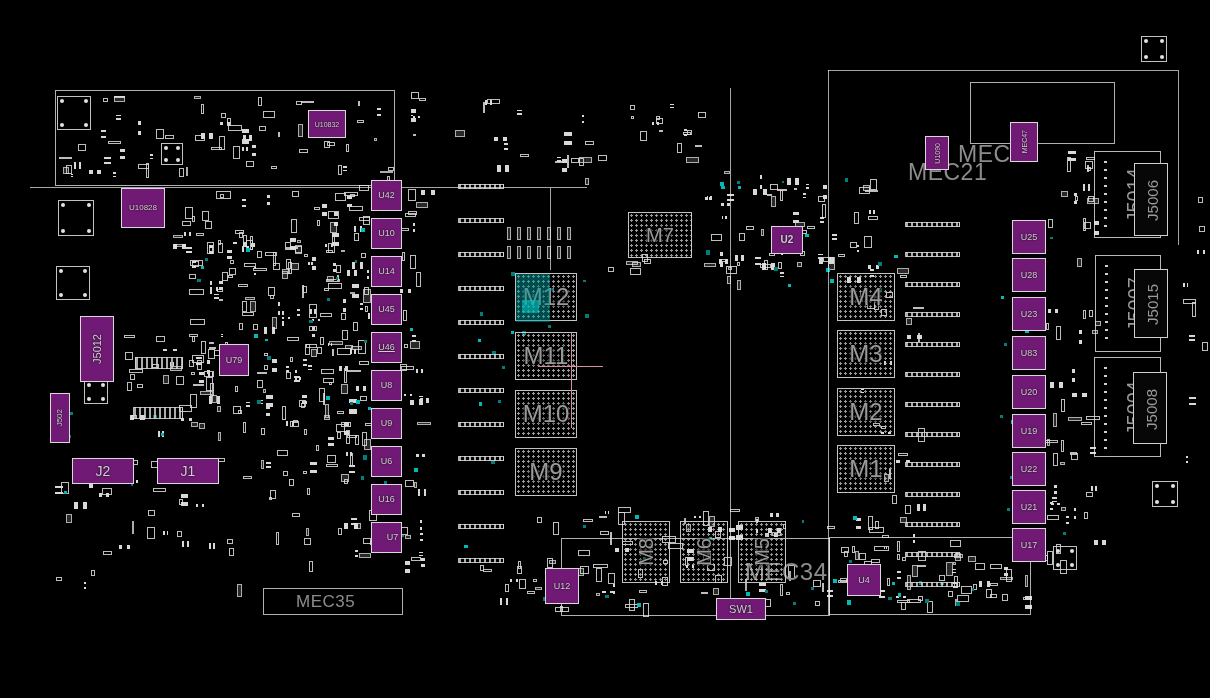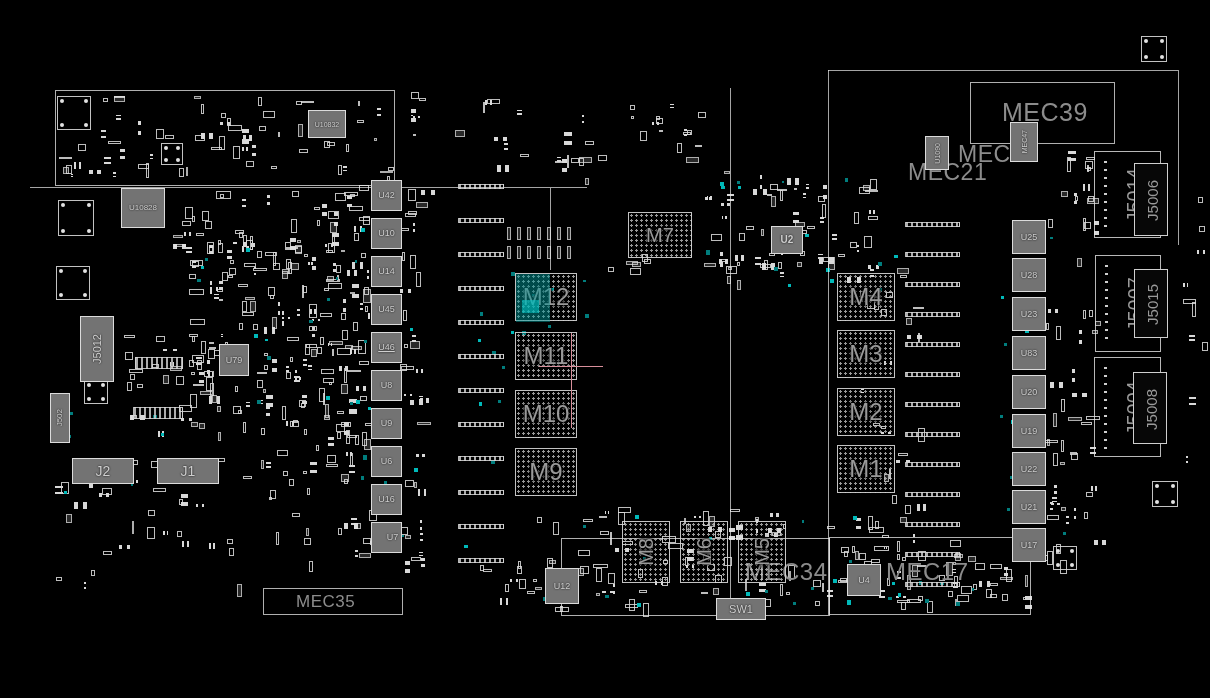--- a/index.html
+++ b/index.html
@@ -18,21 +18,21 @@
   .bga{
     border:1px solid rgba(215,215,215,.9);
     background-image:radial-gradient(circle,rgba(205,205,205,.75) 1.1px,transparent 1.3px);
     display:flex;align-items:center;justify-content:center;
   }
   .bga .blabel{
     color:#9a9a9a;line-height:1;
     text-shadow:0 0 3px #000,0 0 3px #000,0 0 5px #000;
   }
   .chip{
-    border:1px solid rgba(225,225,225,.95);background:#737373;
+    border:1px solid rgba(225,225,225,.95);background:#701a75;
     display:flex;align-items:center;justify-content:center;color:#cfcfcf;
   }
   .chip .clabel{line-height:1;text-shadow:0 0 2px #000;}
   .vt{writing-mode:vertical-rl;transform:rotate(180deg);}
   .inner-sq{border:1px solid rgba(205,205,205,.85);background:transparent;}
   .mount{border:1px solid rgba(215,215,215,.9);}
   .mdot{position:absolute;width:4px;height:4px;background:#e2e2e2;border-radius:50%;}
   .bar{background:repeating-linear-gradient(90deg,rgba(215,215,215,.8) 0 2px,transparent 2px 5px);border:1px solid rgba(215,215,215,.85);}
   .conn-outer{border:1px solid rgba(230,230,230,.8);}
   .conn-inner{border:1px solid rgba(230,230,230,.9);background:#070707;}
@@ -948,23 +948,21 @@
     <div class="abs tp" style="left: 478.605px; top: 401.851px; width: 3.78132px; height: 3.78132px; background: rgb(0, 185, 185);"></div>
     <div class="abs tp" style="left: 501.703px; top: 365.566px; width: 3.09298px; height: 3.09298px; background: rgb(0, 125, 125);"></div>
     <div class="abs line" style="left: 30px; top: 187px; width: 557px; height: 1px;"></div>
     <div class="abs line" style="left: 550px; top: 188px; width: 1px; height: 82px;"></div>
     <div class="abs line" style="left: 730px; top: 88px; width: 1px; height: 528px;"></div>
     <div class="abs line" style="left: 828px; top: 70px; width: 1px; height: 545px;"></div>
     <div class="abs line" style="left: 828px; top: 70px; width: 350px; height: 1px;"></div>
     <div class="abs line" style="left: 1178px; top: 70px; width: 1px; height: 175px;"></div>
     <div class="abs region" style="left: 55px; top: 90px; width: 340px; height: 96px;"></div>
     <div class="abs region" style="left: 970px; top: 82px; width: 145px; height: 62px;"></div>
-    <div class="abs rlabel" style="left: 1002px; top: 100px; width: 150px; height: 29px;"><span class="" style="font-size: 25px;">MEC39</span></div>
     <div class="abs region" style="left: 829px; top: 537px; width: 202px; height: 78px;"></div>
-    <div class="abs rlabel" style="left: 886px; top: 560px; width: 144px; height: 28px;"><span class="" style="font-size: 24px;">MEC17</span></div>
     <div class="abs region" style="left: 561px; top: 538px; width: 269px; height: 78px;"></div>
     <div class="abs region" style="left: 263px; top: 588px; width: 140px; height: 27px;"></div>
     <div class="abs rlabel" style="left: 296px; top: 593px; width: 102px; height: 21px;"><span class="" style="font-size: 17px;">MEC35</span></div>
     <div class="abs rlabel" style="left: 958px; top: 143px; width: 138px; height: 27px;"><span class="" style="font-size: 23px;">MEC25</span></div>
     <div class="abs rlabel" style="left: 908px; top: 161px; width: 138px; height: 27px;"><span class="" style="font-size: 23px;">MEC21</span></div>
     <div class="abs rlabel" style="left: 745px; top: 560px; width: 144px; height: 28px;"><span class="" style="font-size: 24px;">MEC34</span></div>
     <div class="abs bar" style="left: 458px; top: 184px; width: 46px; height: 5px;"></div>
     <div class="abs bar" style="left: 458px; top: 218px; width: 46px; height: 5px;"></div>
     <div class="abs bar" style="left: 458px; top: 252px; width: 46px; height: 5px;"></div>
     <div class="abs bar" style="left: 458px; top: 286px; width: 46px; height: 5px;"></div>

